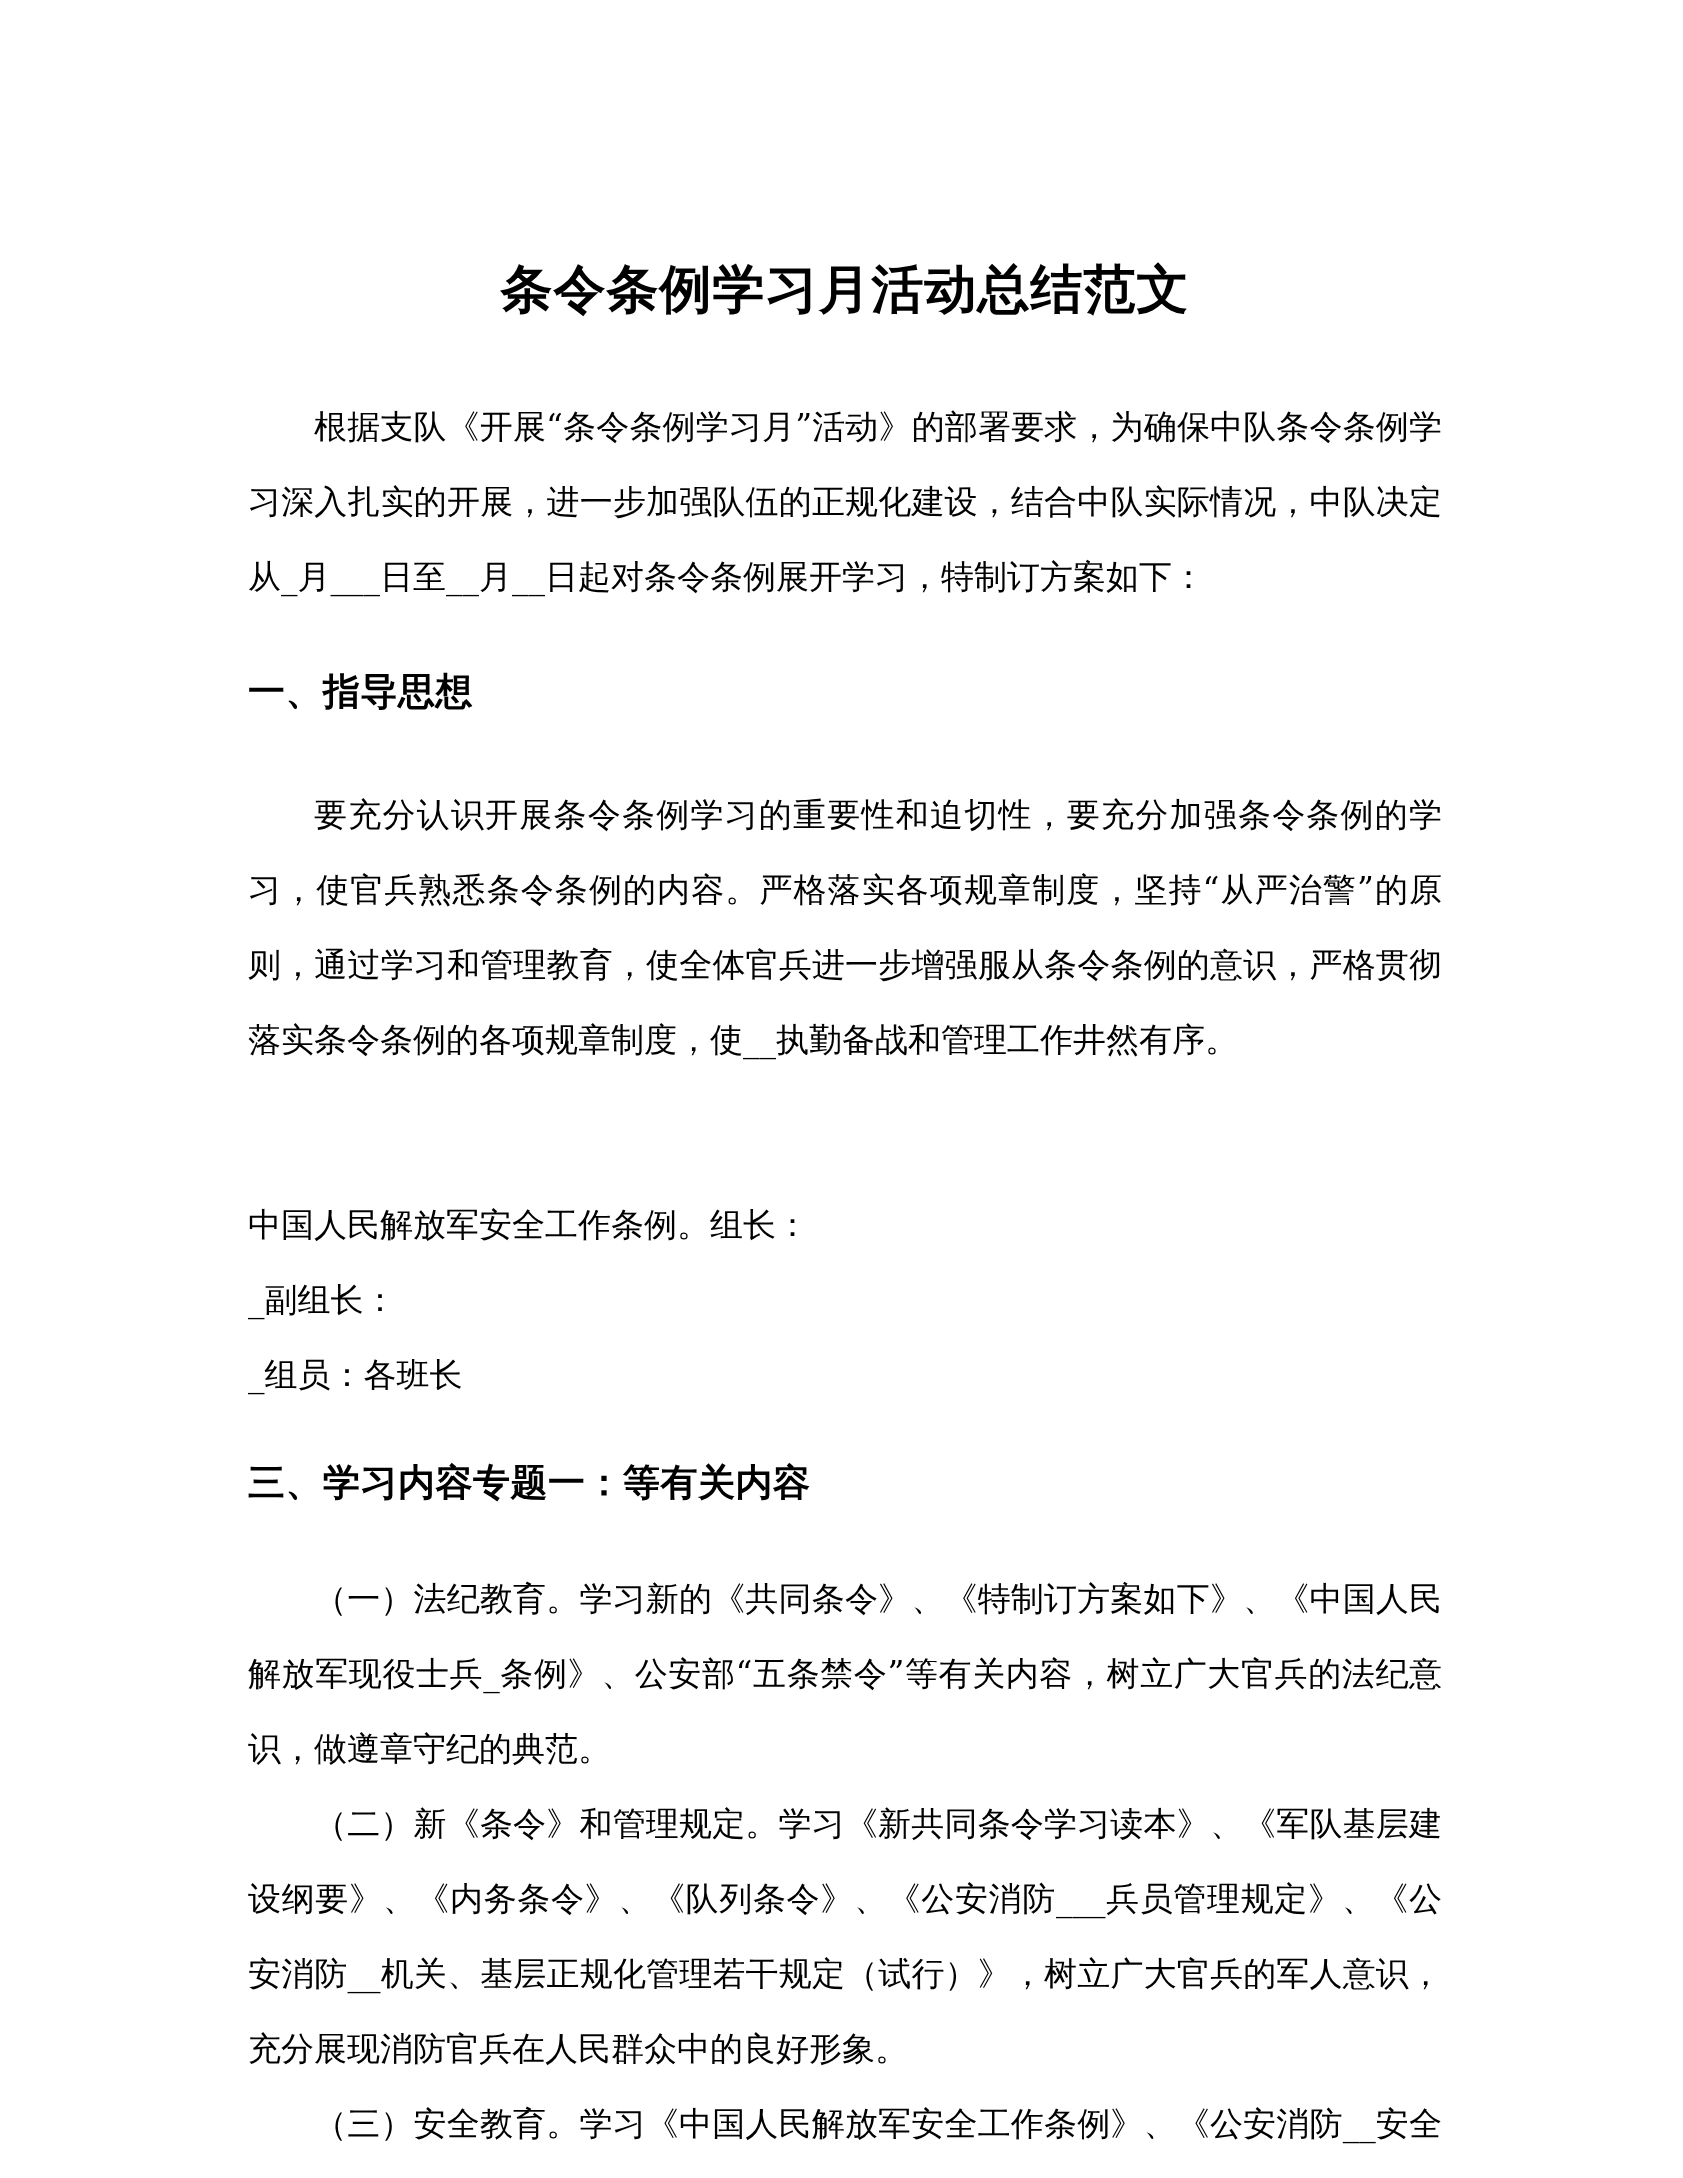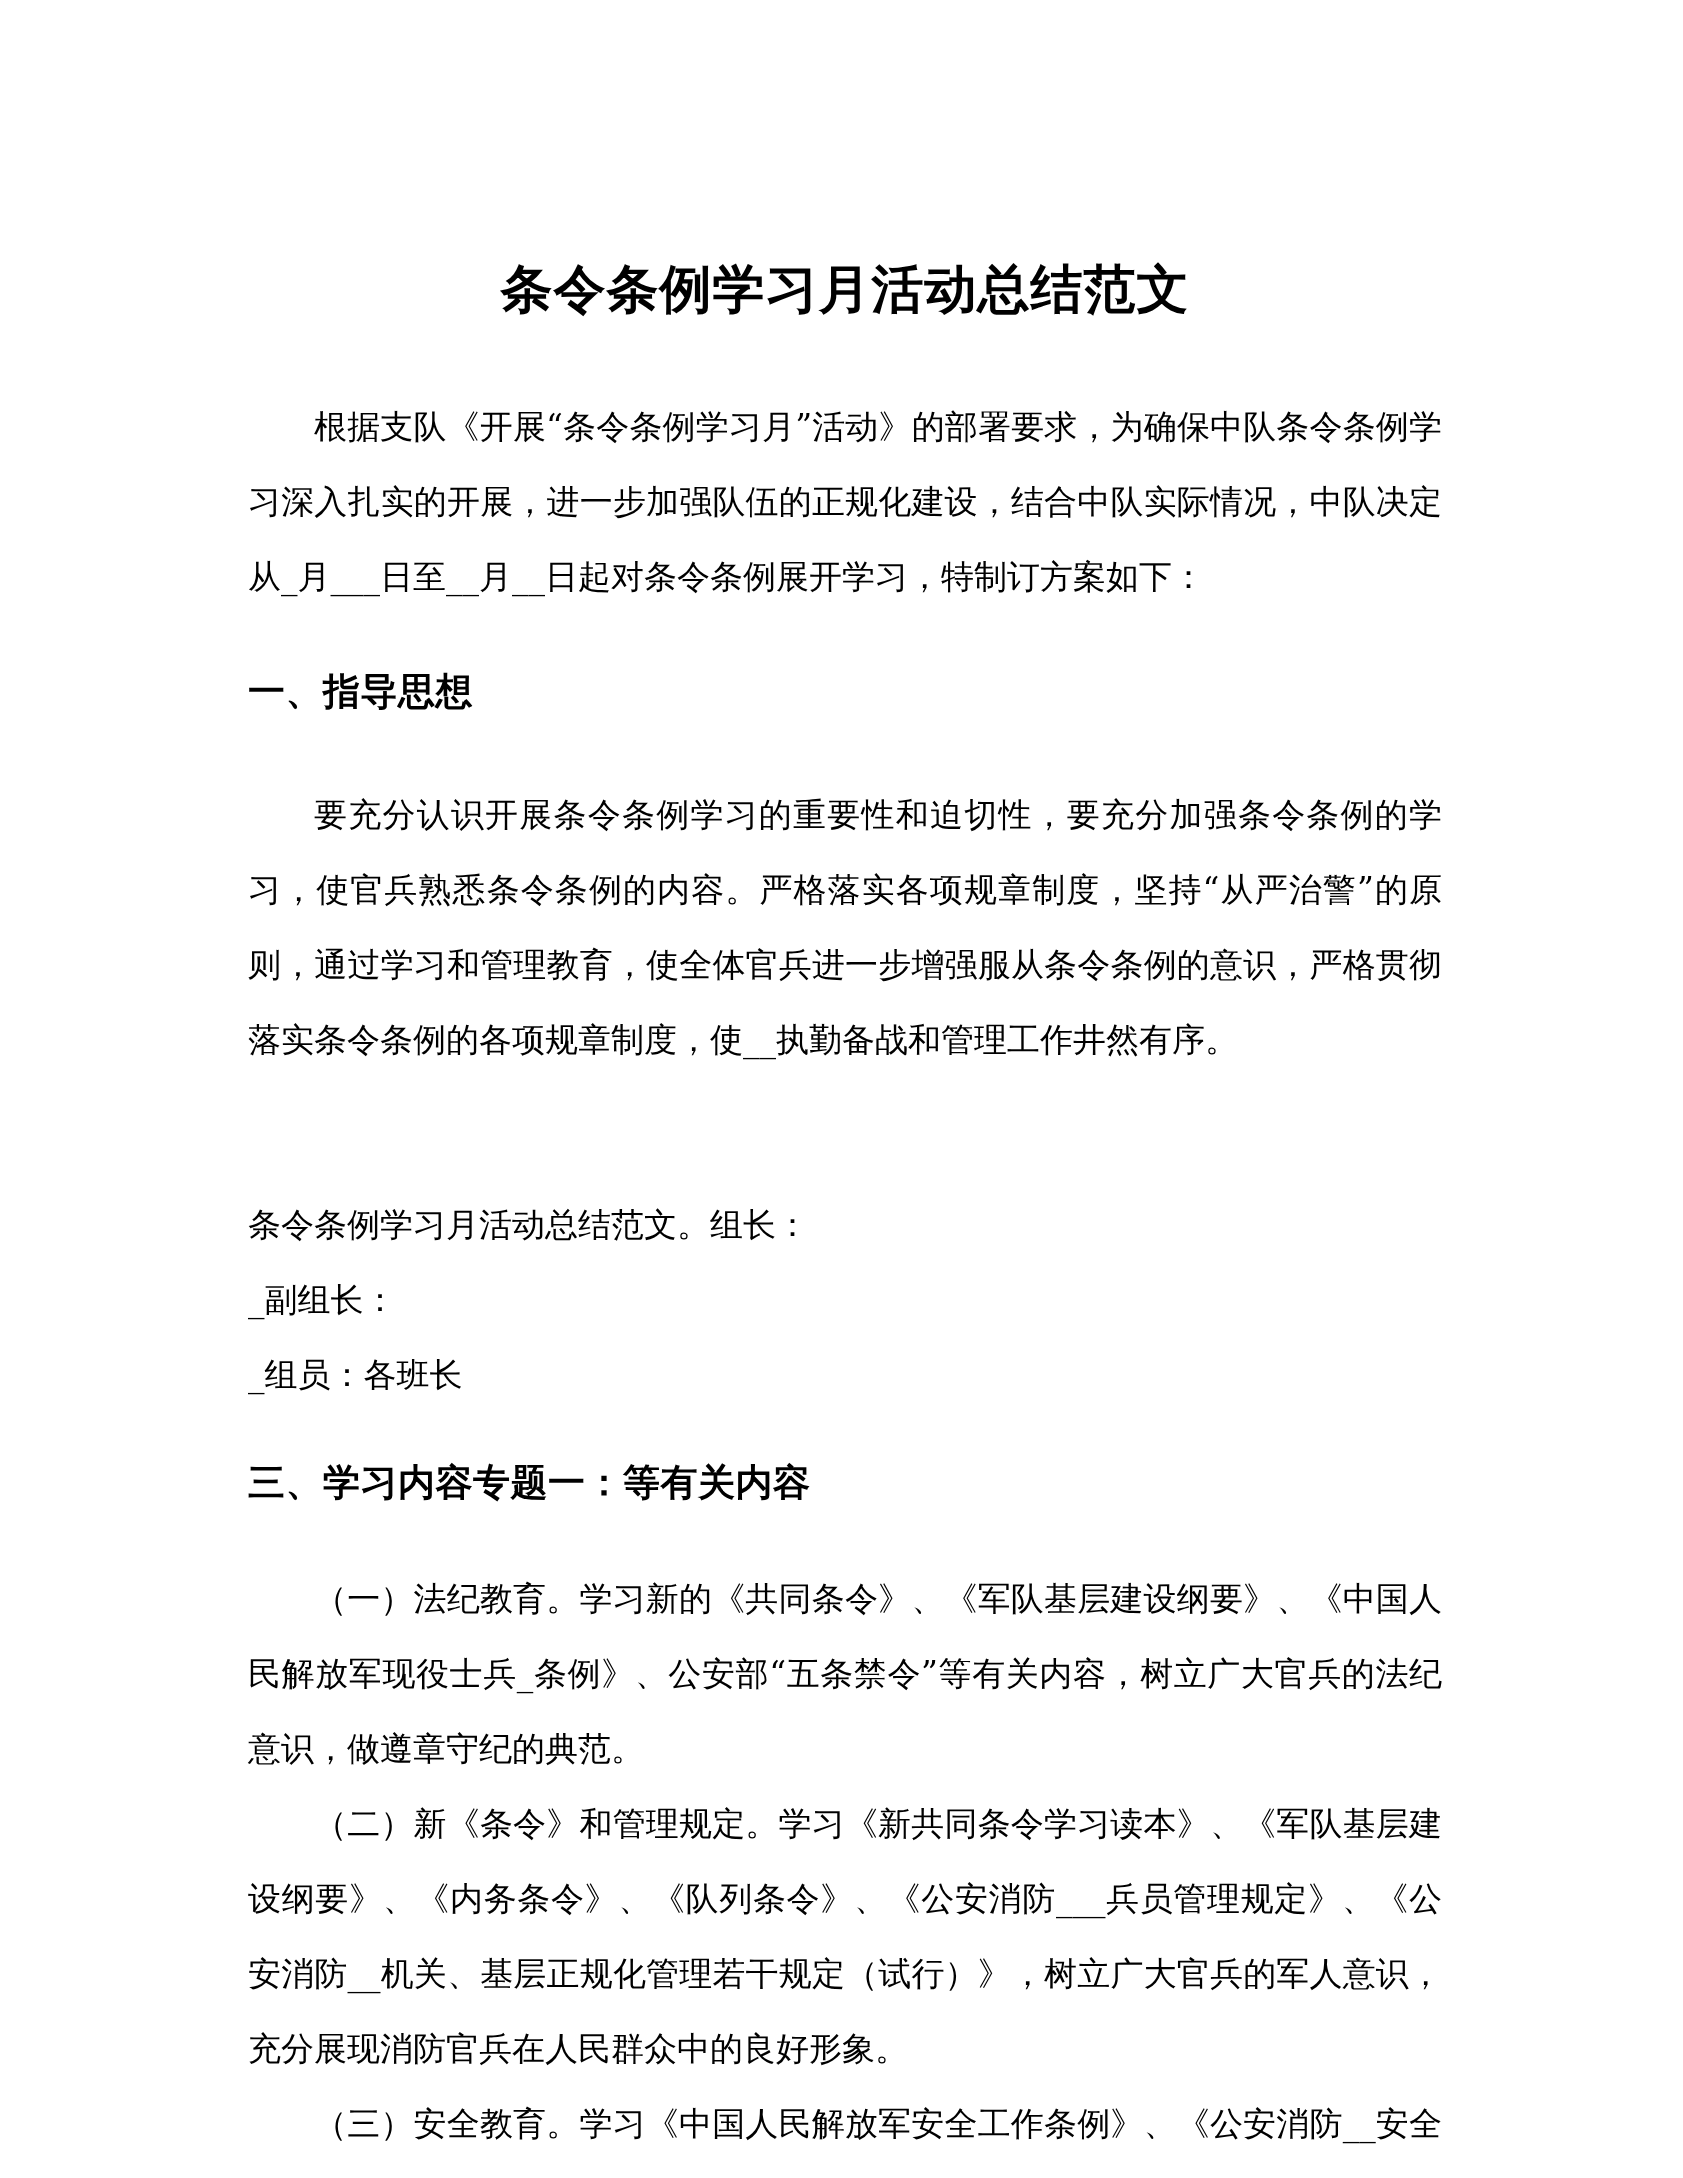--- a/index.html
+++ b/index.html
@@ -85,29 +85,29 @@
 
     <div class="gap-62"></div>
 
     <p class="body-block indent">要充分认识开展条令条例学习的重要性和迫切性，要充分加强条令条例的学习，使官兵熟悉条令条例的内容。严格落实各项规章制度，坚持“从严治警”的原则，通过学习和管理教育，使全体官兵进一步增强服从条令条例的意识，严格贯彻落实条令条例的各项规章制度，使__执勤备战和管理工作井然有序。</p>
 
     <div class="gap-56"></div>
 
 
     <div class="gap-56"></div>
 
-    <p class="body-block no-indent">条令条例学习月活动总结范文。组长：</p>
+    <p class="body-block no-indent">中国人民解放军安全工作条例。组长：</p>
     <p class="body-block no-indent">_副组长：</p>
     <p class="body-block no-indent">_组员：各班长</p>
 
     <div class="gap-48"></div>
 
     <h2 class="section-heading">三、学习内容专题一：等有关内容</h2>
 
     <div class="gap-56"></div>
 
-    <p class="body-block indent">（一）法纪教育。学习新的《共同条令》、《军队基层建设纲要》、《中国人民解放军现役士兵_条例》、公安部“五条禁令”等有关内容，树立广大官兵的法纪意识，做遵章守纪的典范。</p>
+    <p class="body-block indent">（一）法纪教育。学习新的《共同条令》、《特制订方案如下》、《中国人民解放军现役士兵_条例》、公安部“五条禁令”等有关内容，树立广大官兵的法纪意识，做遵章守纪的典范。</p>
     <p class="body-block indent">（二）新《条令》和管理规定。学习《新共同条令学习读本》、《军队基层建设纲要》、《内务条令》、《队列条令》、《公安消防___兵员管理规定》、《公安消防__机关、基层正规化管理若干规定（试行）》，树立广大官兵的军人意识，充分展现消防官兵在人民群众中的良好形象。</p>
     <p class="body-block indent">（三）安全教育。学习《中国人民解放军安全工作条例》、《公安消防__安全管理规定》、《公安消防__车辆安全管理规定》、《_道路交通法》和__年以来公安部消防局、总队下发的各类事故通报，树立广大官兵的安全意识，确保__安全稳定。</p>
 
   </div>
 </div>
 
 
 </body></html>

